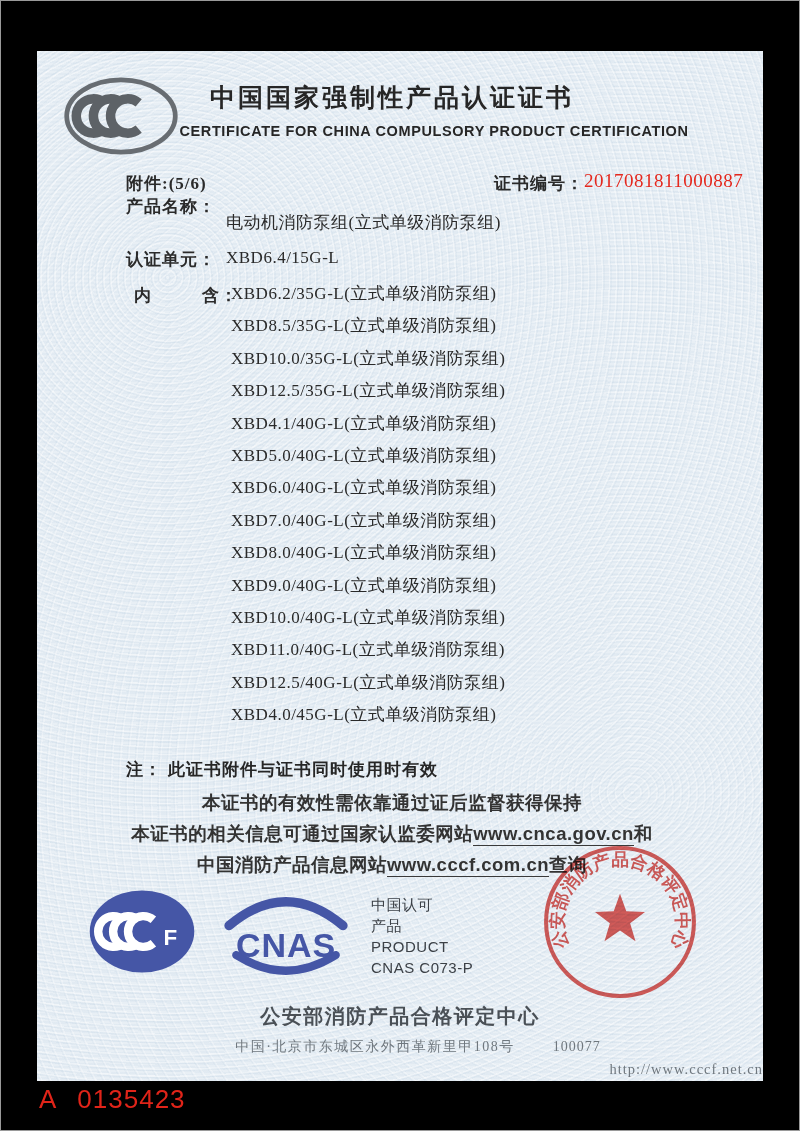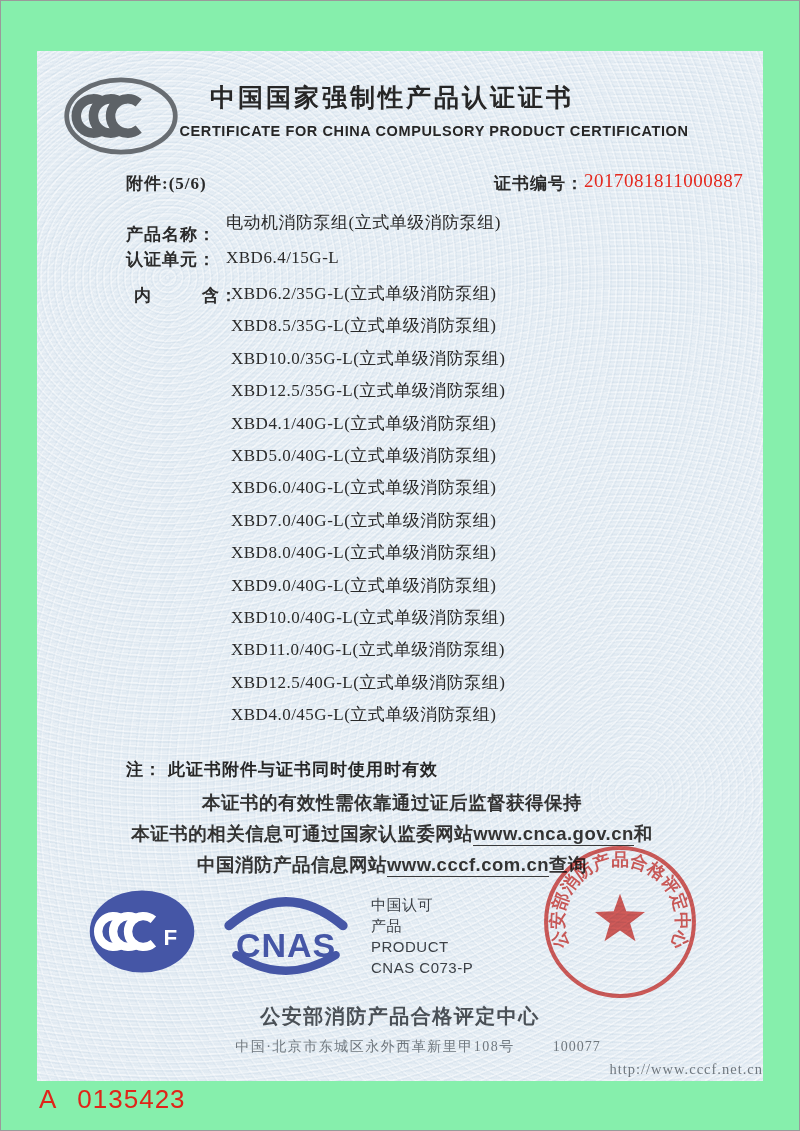--- a/index.html
+++ b/index.html
@@ -1,19 +1,19 @@
 <!DOCTYPE html>
 <html><head>
 <meta charset="utf-8">
 <style>
   * { margin:0; padding:0; box-sizing:border-box; }
   html,body { background:#ffffff; }
   .page {
     position:relative; width:800px; height:1131px;
-    background:#86efac; border:1px solid #9a9a9a; overflow:hidden;
+    background:#000000; border:1px solid #9a9a9a; overflow:hidden;
     font-family:"Liberation Serif","DejaVu Serif",serif; color:#2d2d2d;
   }
   .paper {
     position:absolute; left:36px; top:50px; width:726px; height:1030px;
     background-color:#e5edf4;
     background-image:
       repeating-radial-gradient(circle at 18% 22%, rgba(255,255,255,.38) 0 1px, rgba(178,200,219,.14) 2px 3px, transparent 3px 7px),
       repeating-radial-gradient(circle at 82% 72%, rgba(255,255,255,.30) 0 1px, rgba(178,200,219,.11) 2px 3px, transparent 3px 8px),
       repeating-linear-gradient(2deg, rgba(255,255,255,.12) 0 2px, rgba(186,206,223,.08) 2px 4px);
   }
@@ -33,21 +33,21 @@
     font-weight:bold; font-size:14.5px; letter-spacing:0.6px; color:#262626;
     transform:translateX(34px); white-space:nowrap;
   }
 
   
   .label { font-weight:600; font-size:17px; color:#2a2a2a; letter-spacing:1px; }
   .value { font-size:17px; color:#2a2a2a; letter-spacing:0.5px; }
   .attach   { left:89px;  top:121px; }
   .certno-l { left:457px; top:121px; }
   .certno-v { left:547px; top:119px; font-size:19px; color:#e4281e; letter-spacing:0.5px; }
-  .pname-l  { left:89px;  top:172px; }
+  .pname-l  { left:89px;  top:144px; }
   .pname-v  { left:189px; top:160px; }
   .cunit-l  { left:89px;  top:197px; }
   .cunit-v  { left:189px; top:197px; }
   .inc-l1   { left:97px;  top:233px; }
   .inc-l2   { left:165px; top:233px; }
 
   .model-list { left:194px; top:231px; width:420px; }
   .model-line { height:32.4px; font-size:17px; color:#2a2a2a; letter-spacing:0.5px; white-space:nowrap; }
 
   .note { left:89px; top:707px; font-size:17px; letter-spacing:1px; color:#262626; font-weight:600; }

